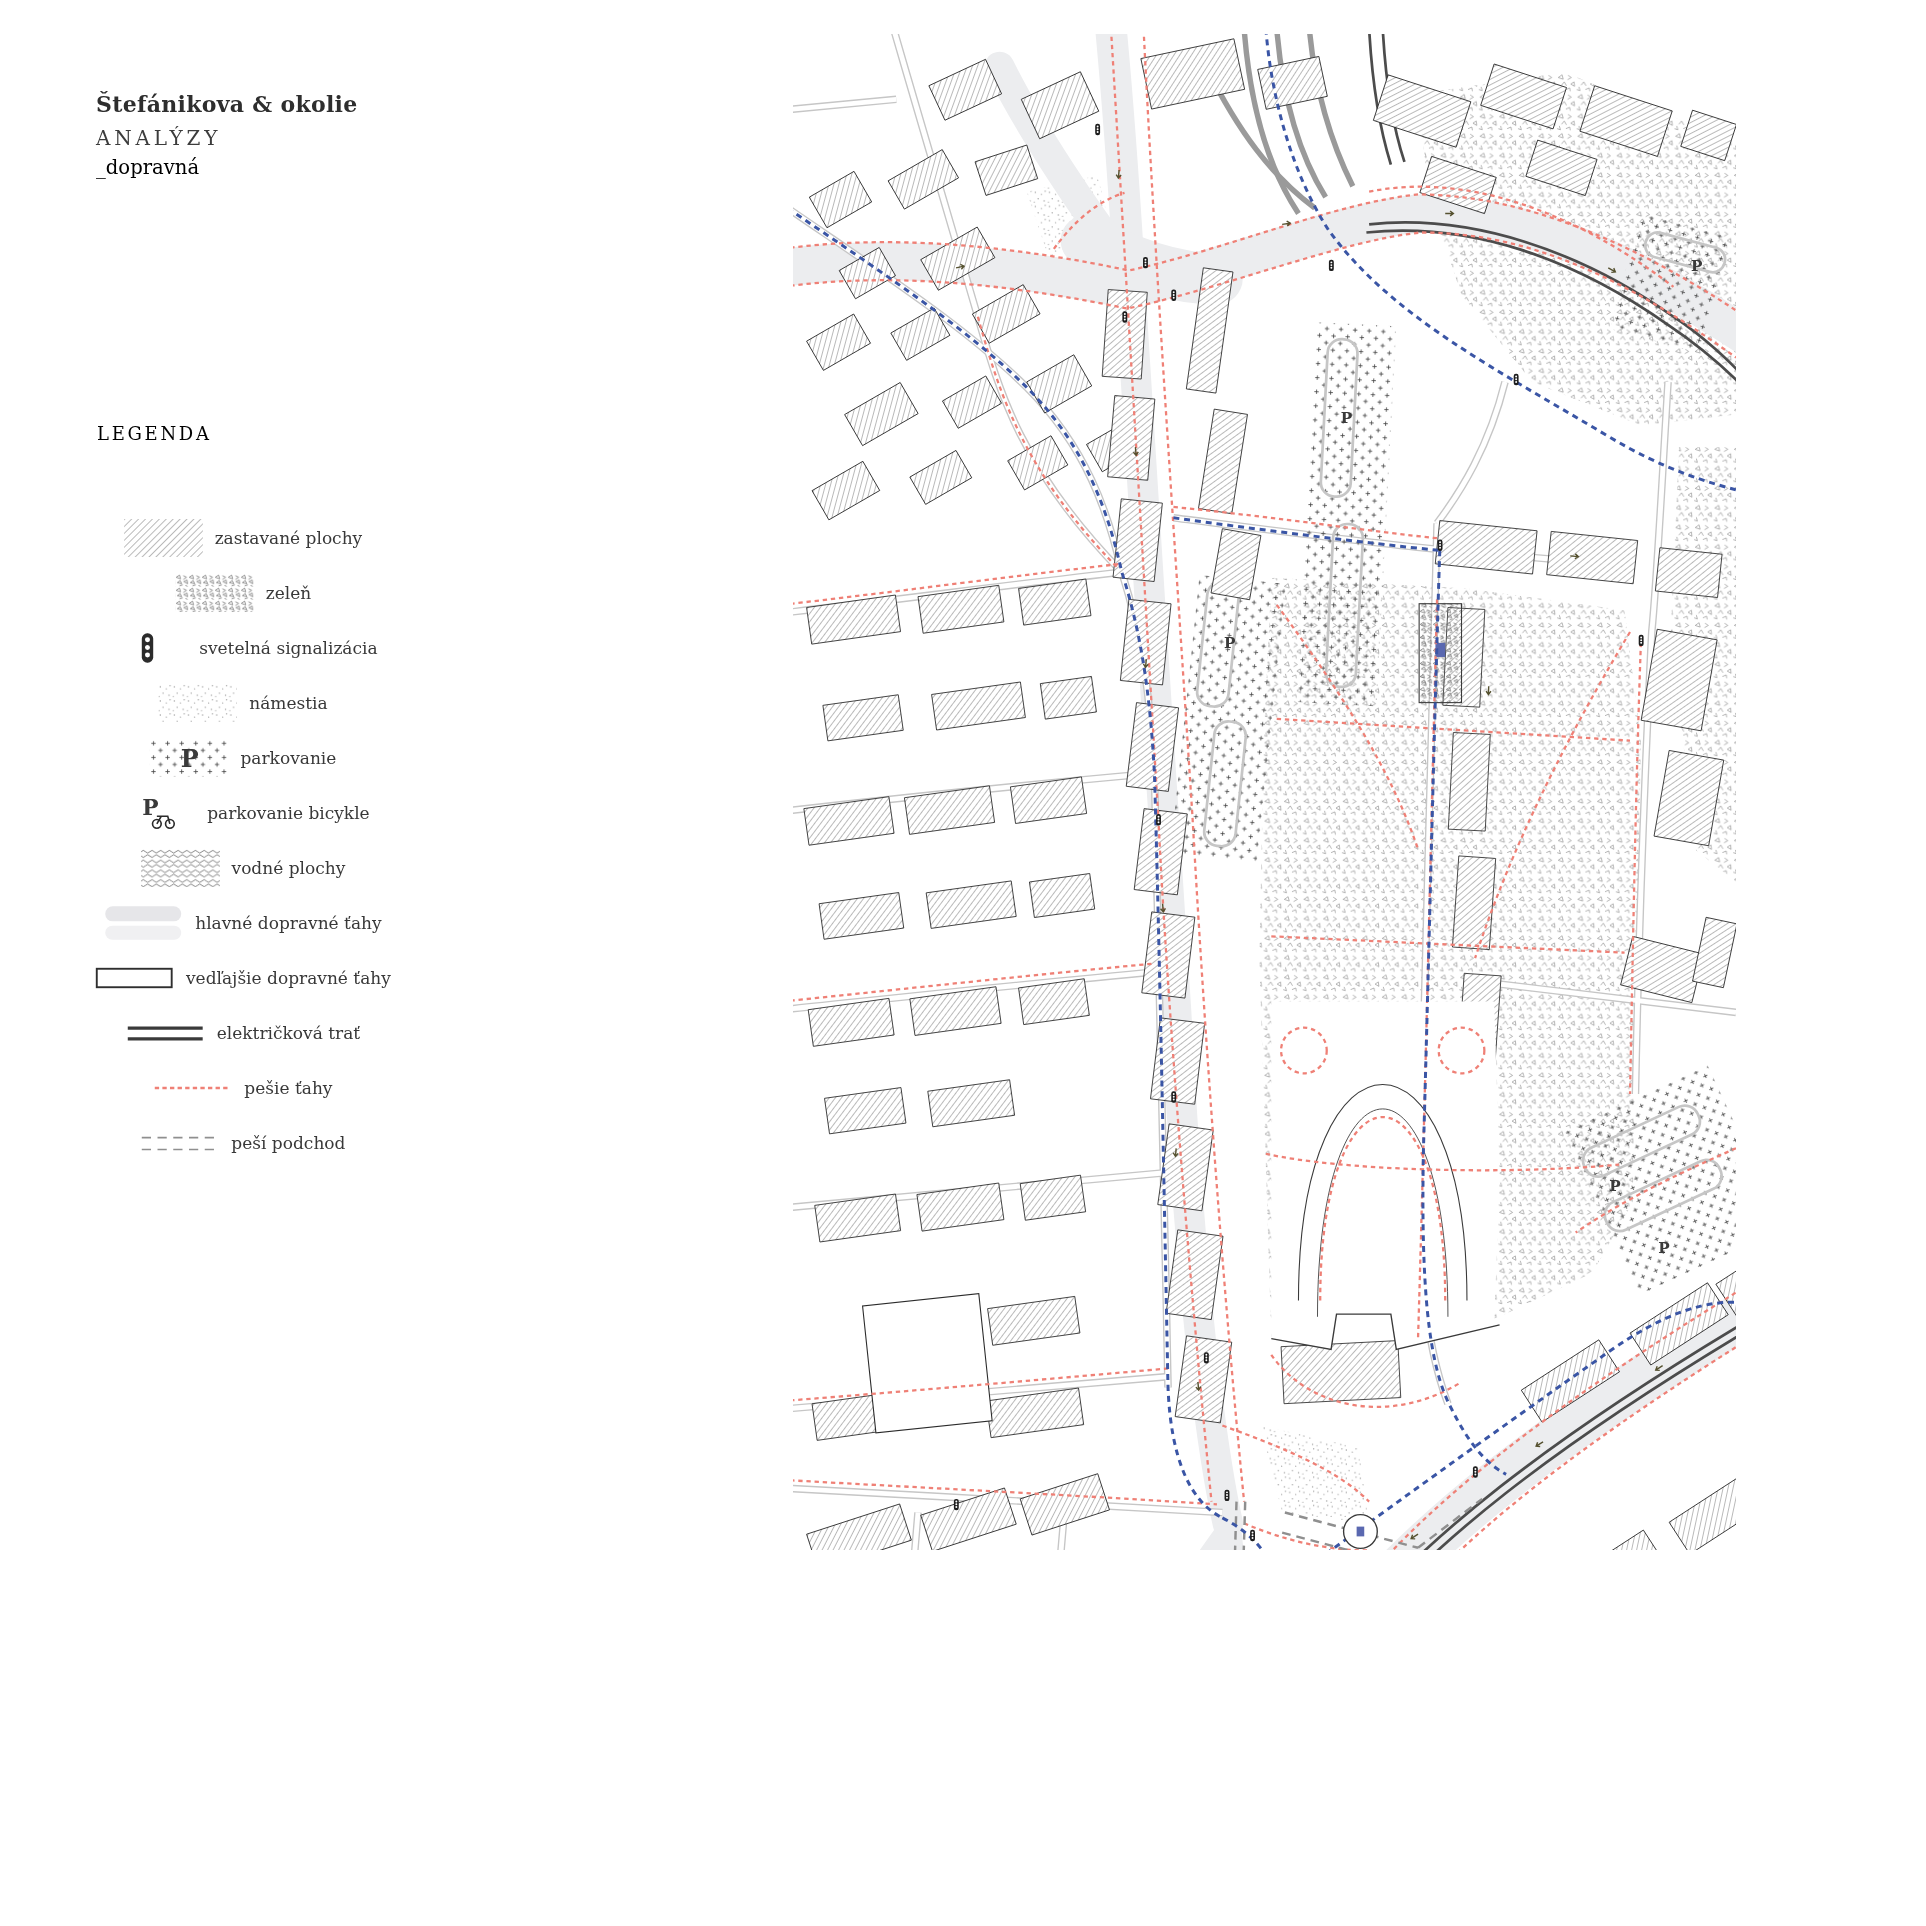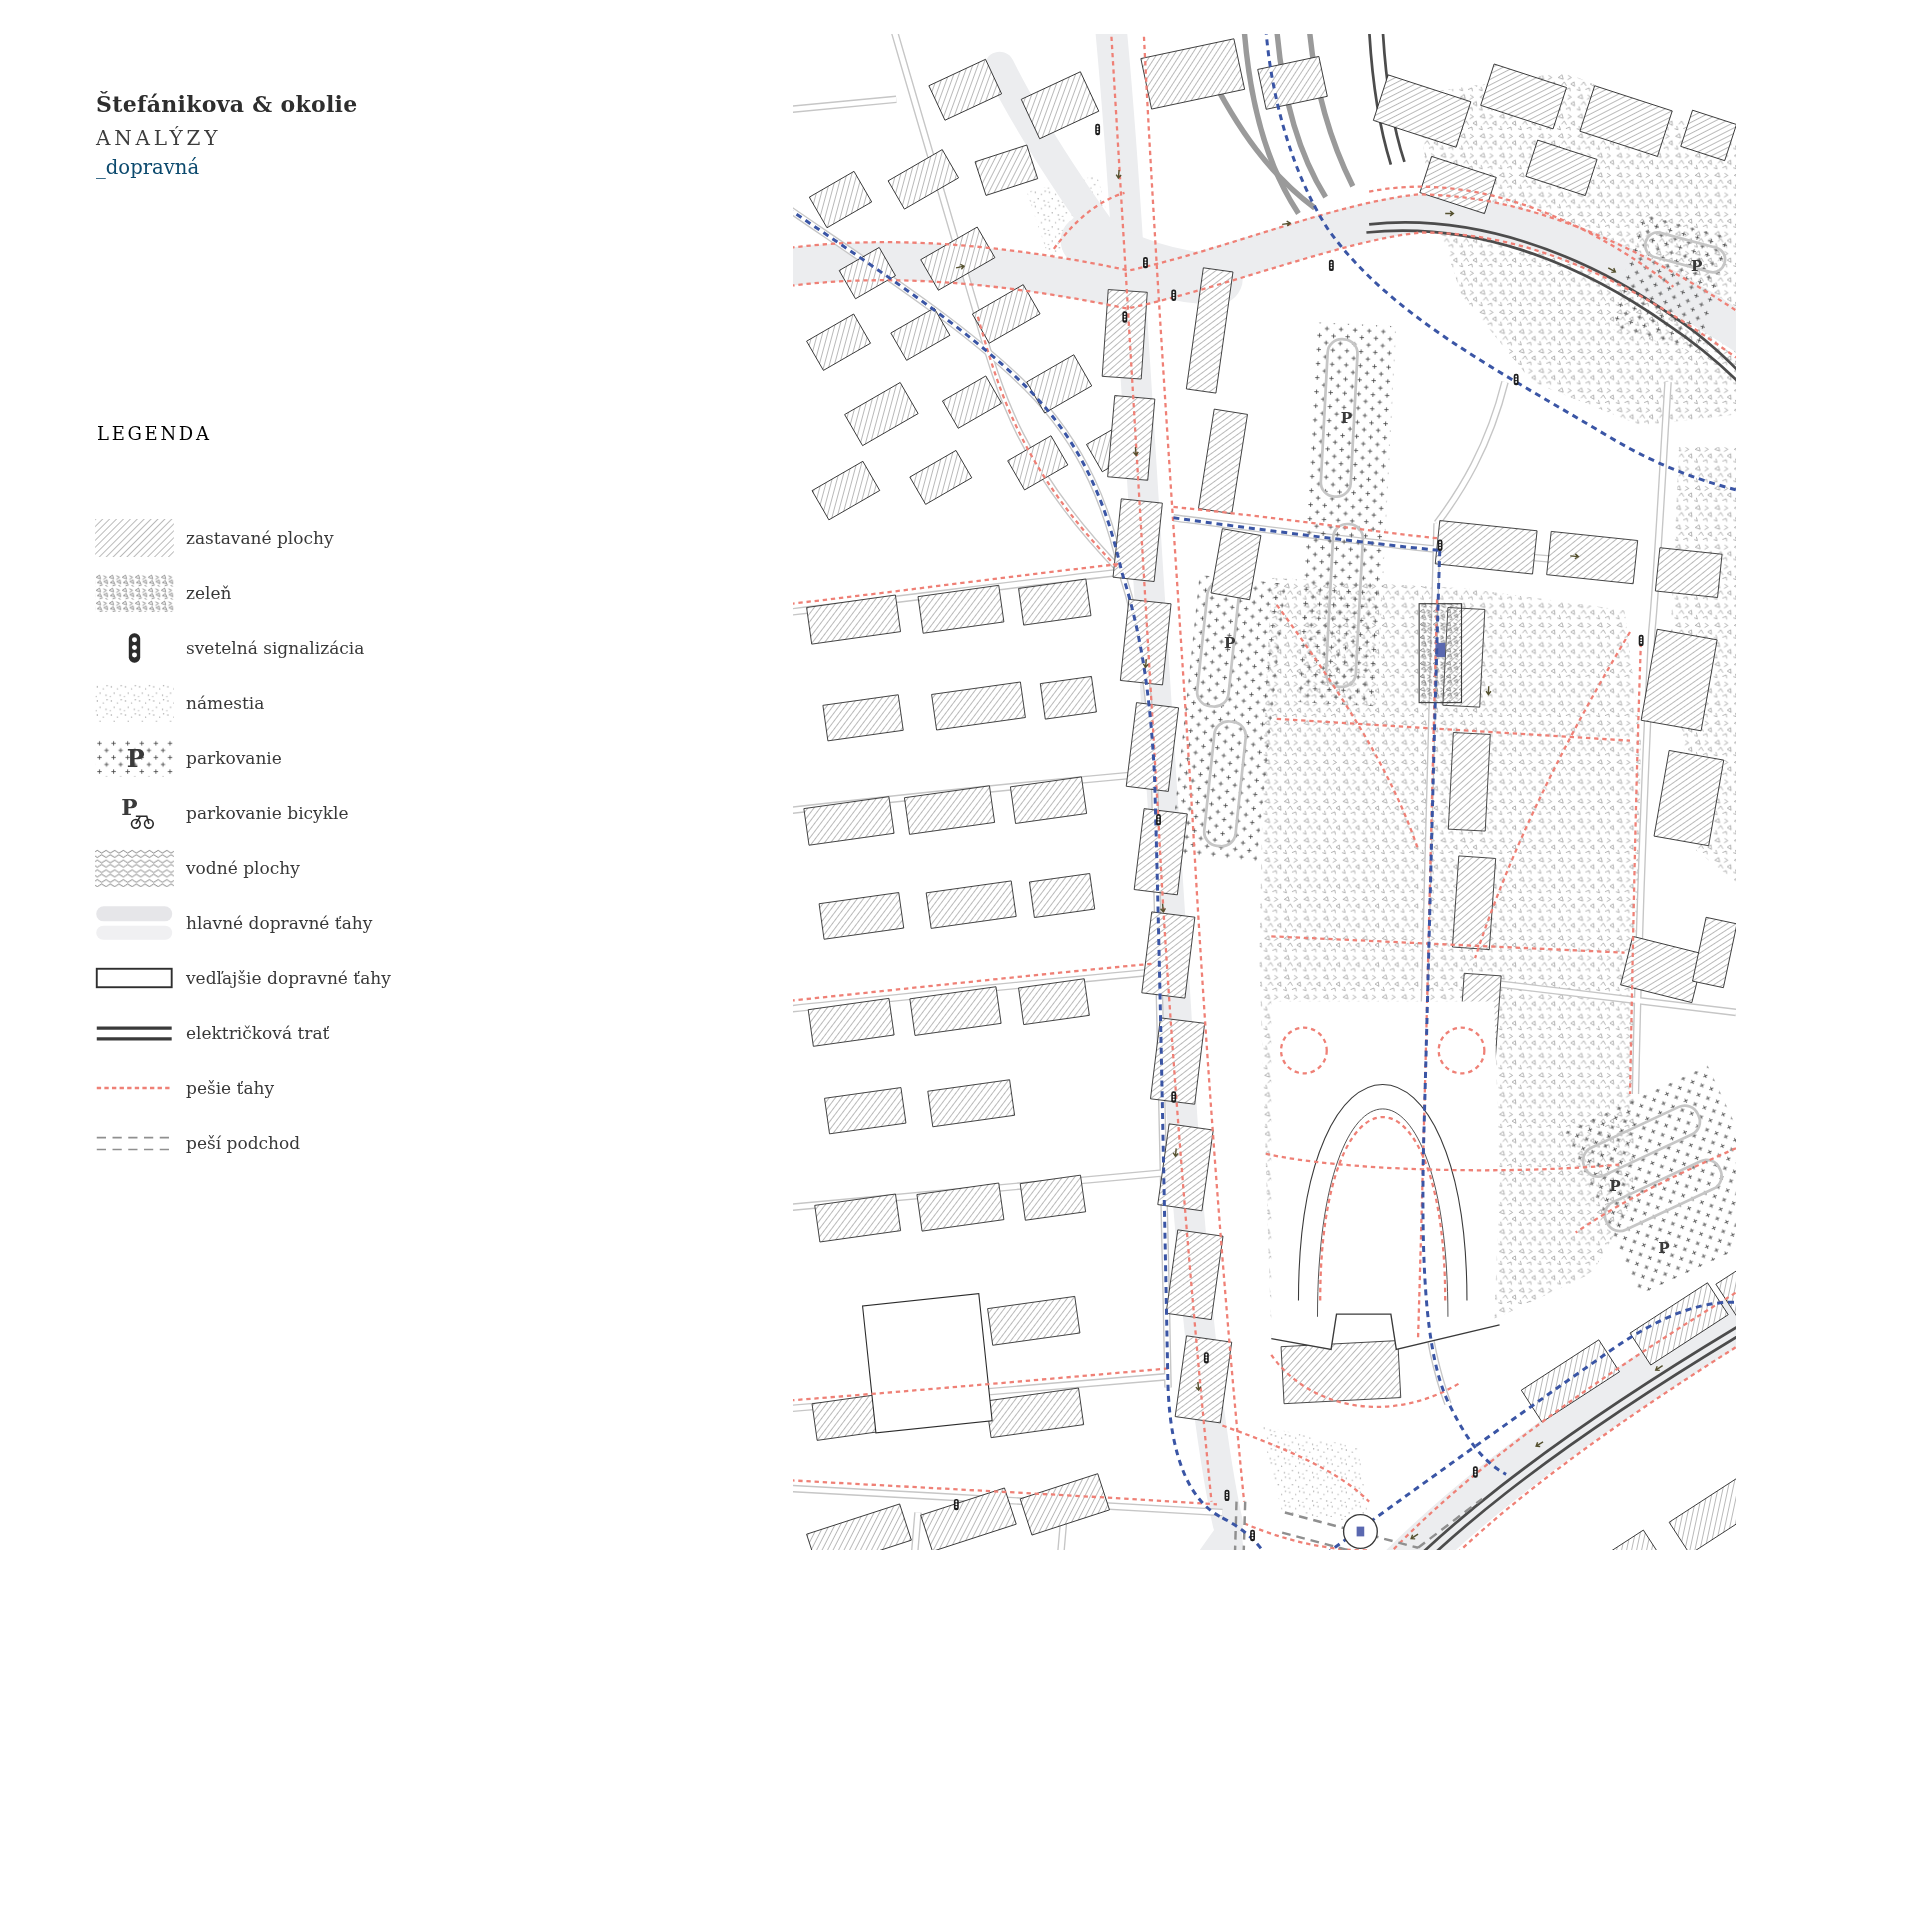--- a/index.html
+++ b/index.html
@@ -2,25 +2,25 @@
 <html style="font-size:8.7px"><head>
 <meta charset="utf-8">
 <style>
   html,body{margin:0;padding:0;background:#fff;}
   .page{position:relative;width:1926px;height:1550px;background:#ffffff;overflow:hidden;
         font-family:"DejaVu Serif","Liberation Serif",serif;color:#3a3a3a;}
   
   .hdr{position:absolute;left:96px;top:91px;}
   .hdr .title{font-size:22px;font-weight:bold;color:#2e2e2e;letter-spacing:0.3px;}
   .hdr .subtitle{font-size:20px;letter-spacing:3.8px;color:#3c3c3c;margin-top:8.7px;}
-  .hdr .layer{font-size:19.6px;color:#0c4a6e;margin-top:6.5px;}
+  .hdr .layer{font-size:19.6px;color:#000000;margin-top:6.5px;}
   
   .legend-head{position:absolute;left:97px;top:423px;font-size:18px;letter-spacing:2.7px;color:#000000;}
   .legend{position:absolute;left:95px;top:510px;}
-  .lrow{display:flex;align-items:center;height:55px;}
+  .lrow{display:flex;align-items:center;height:55px;justify-content:center;}
   .sw{width:79px;height:55px;display:flex;align-items:center;justify-content:center;flex:0 0 79px;}
   .lbl{font-size:17px;color:#383838;margin-left:12px;white-space:nowrap;}
   
   .map{position:absolute;left:793px;top:34px;width:943px;height:1871px;}
   svg{display:block;}
   .bld{fill:url(#hp);stroke:#262626;stroke-width:1.5;}
   .grn{fill:url(#gp);stroke:none;}
   .dot{fill:url(#dp);stroke:none;}
   .plus{fill:url(#pp);stroke:none;}
   .road{fill:none;stroke:#ecedef;stroke-linecap:round;stroke-linejoin:round;}

